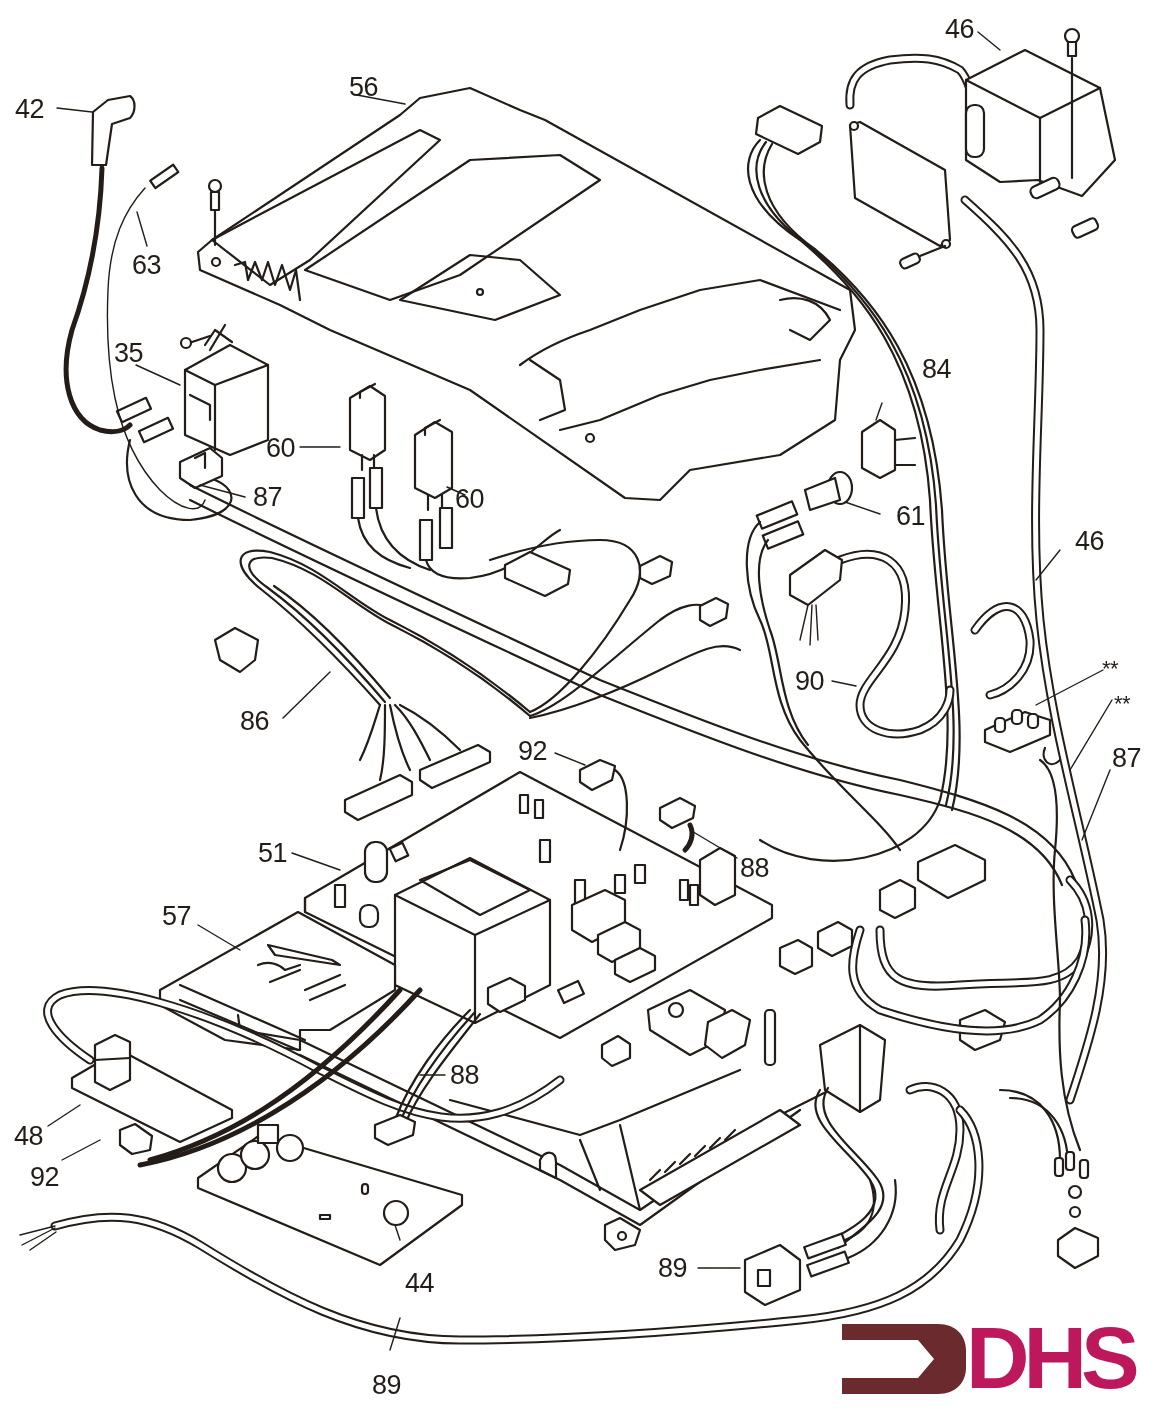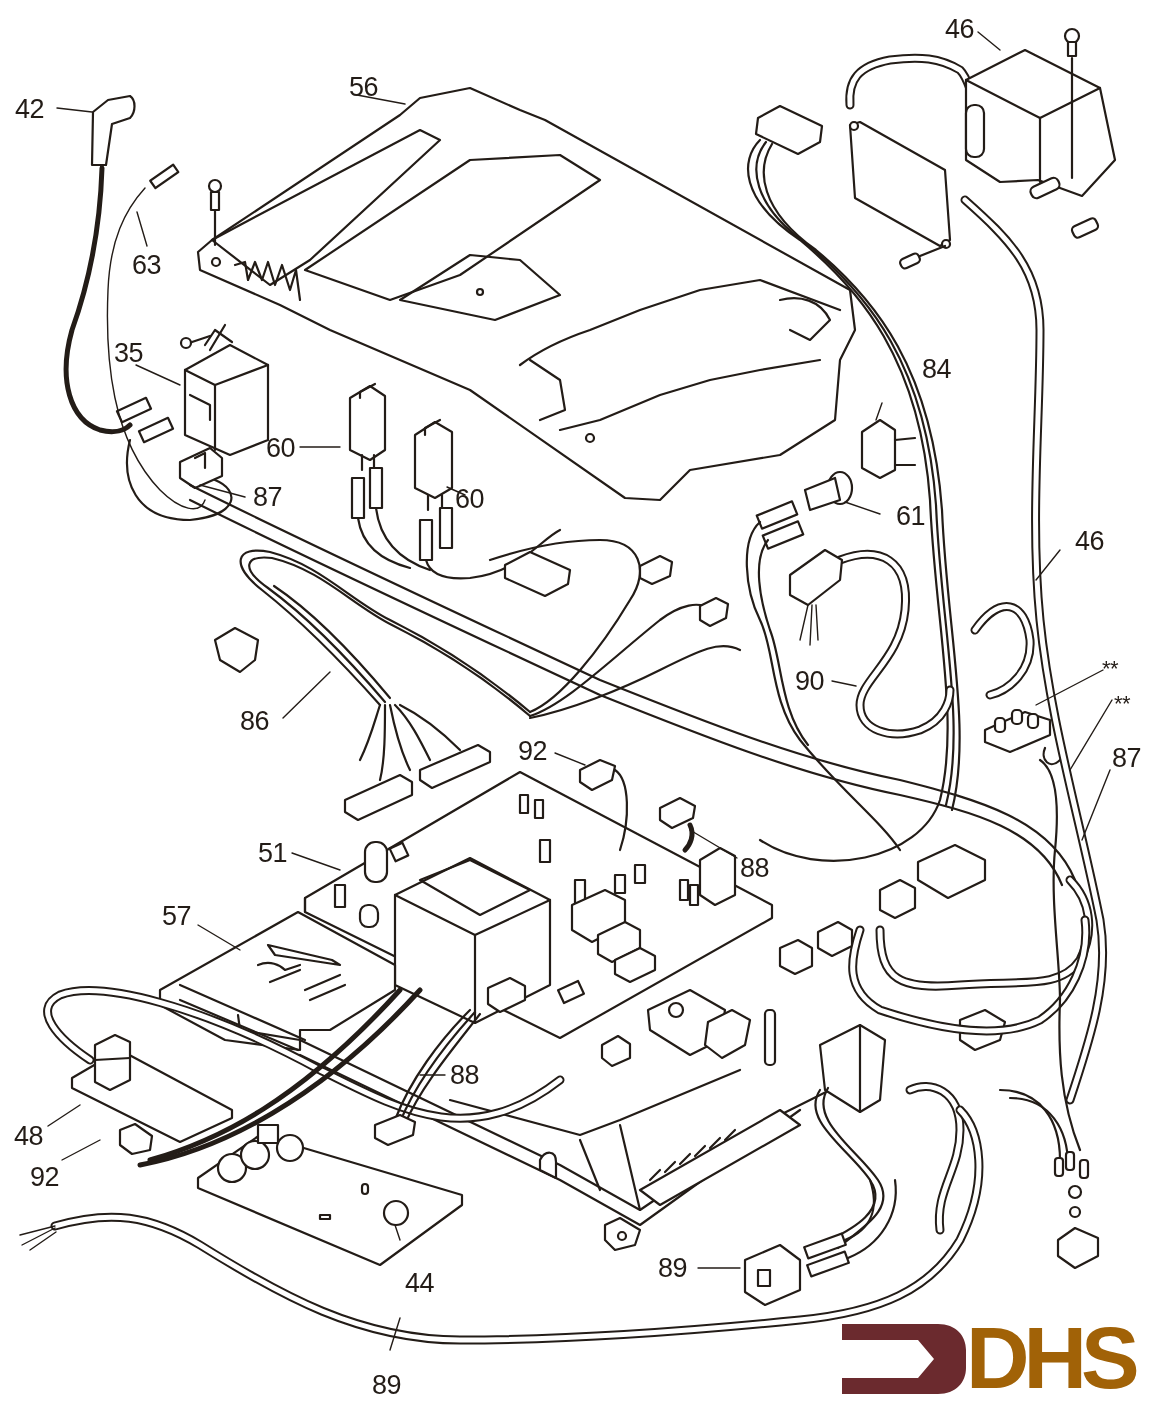--- a/index.html
+++ b/index.html
@@ -350,16 +350,16 @@
 <div class="callout-text" style="left:14px;top:1123px;">48</div>
 <div class="callout-text" style="left:30px;top:1164px;">92</div>
 <div class="callout-text" style="left:405px;top:1270px;">44</div>
 <div class="callout-text" style="left:658px;top:1255px;">89</div>
 <div class="callout-text" style="left:372px;top:1372px;">89</div>
 
 <div class="logo">
   <svg width="140" height="82" viewBox="0 0 140 82" style="position:absolute;left:0;top:0;">
     <path id="logo-arrow" d="M4 6 L100 6 C118 6 128 18 128 32 L128 50 C128 64 118 76 100 76 L4 76 L4 60 L80 60 L96 41 L80 22 L4 22 Z" fill="#6b2a2e"></path>
   </svg>
-  <div class="logo-text" id="logo-text" style="color: #a16207;">DHS</div>
+  <div class="logo-text" id="logo-text" style="color: #be185d;">DHS</div>
 </div>
 
 </div>
 
 </body></html>

